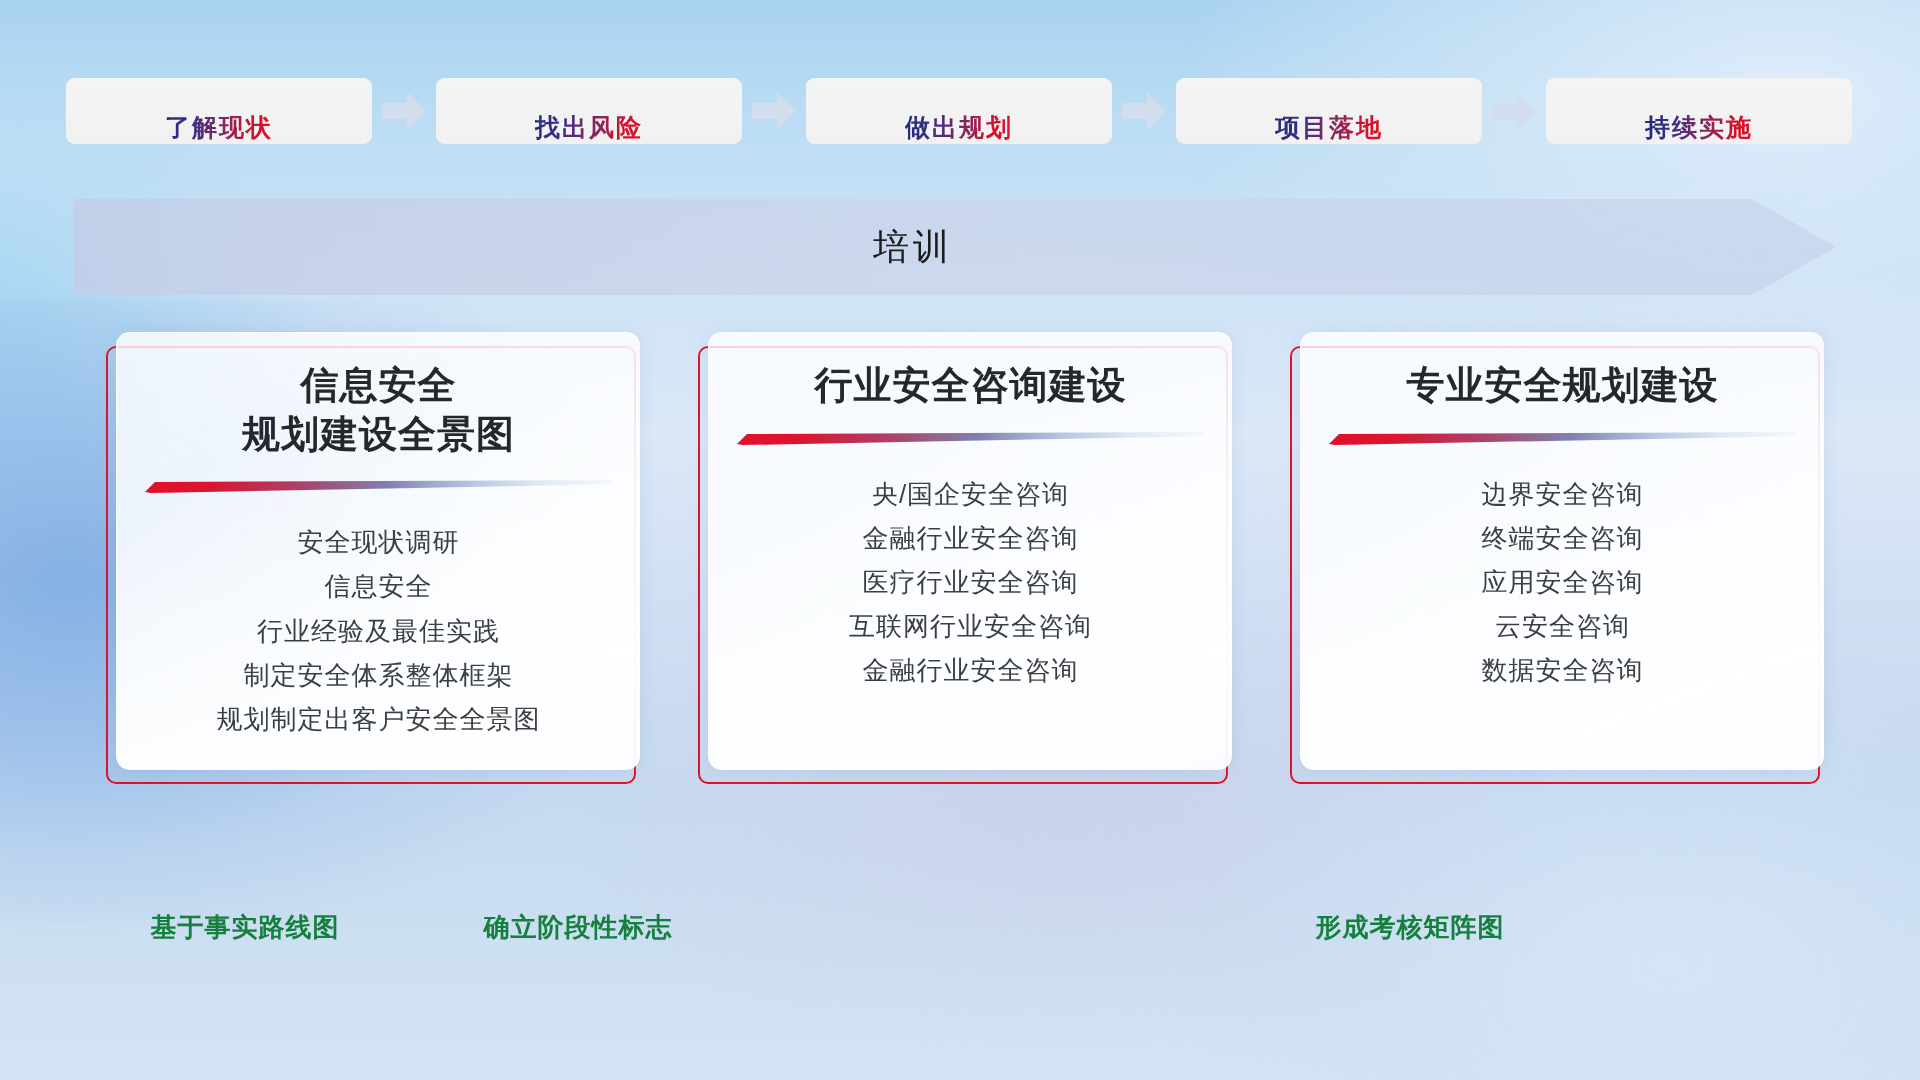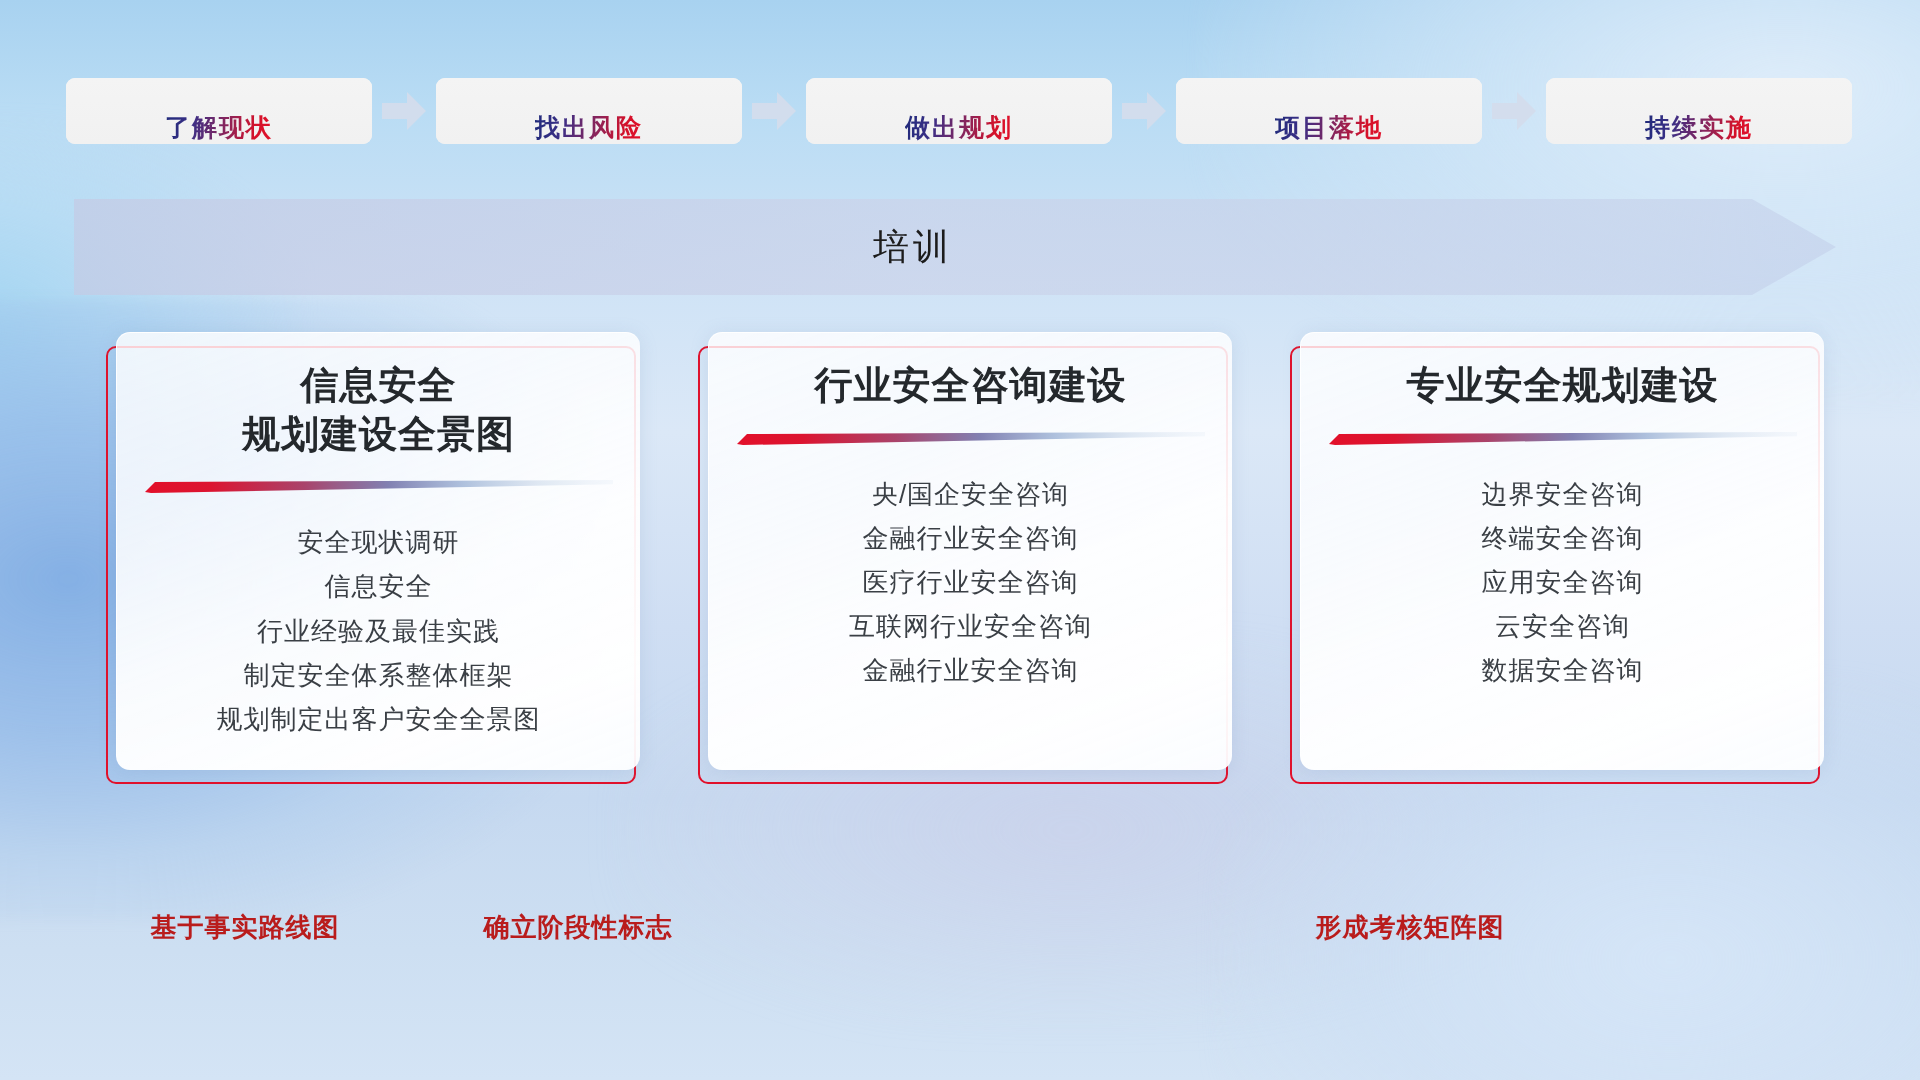--- a/index.html
+++ b/index.html
@@ -249,21 +249,21 @@
   
   .footers {
     position: absolute;
     left: 0; top: 910px;
     width: 1920px; height: 48px;
   }
   .footer-label {
     position: absolute;
     font-size: 26px;
     font-weight: 700;
-    color: #b91c1c;
+    color: #15803d;
     letter-spacing: 1px;
     white-space: nowrap;
     transform: translateX(-50%);
   }
 </style>
 </head>
 <body>
 
 <div id="stage">
 

